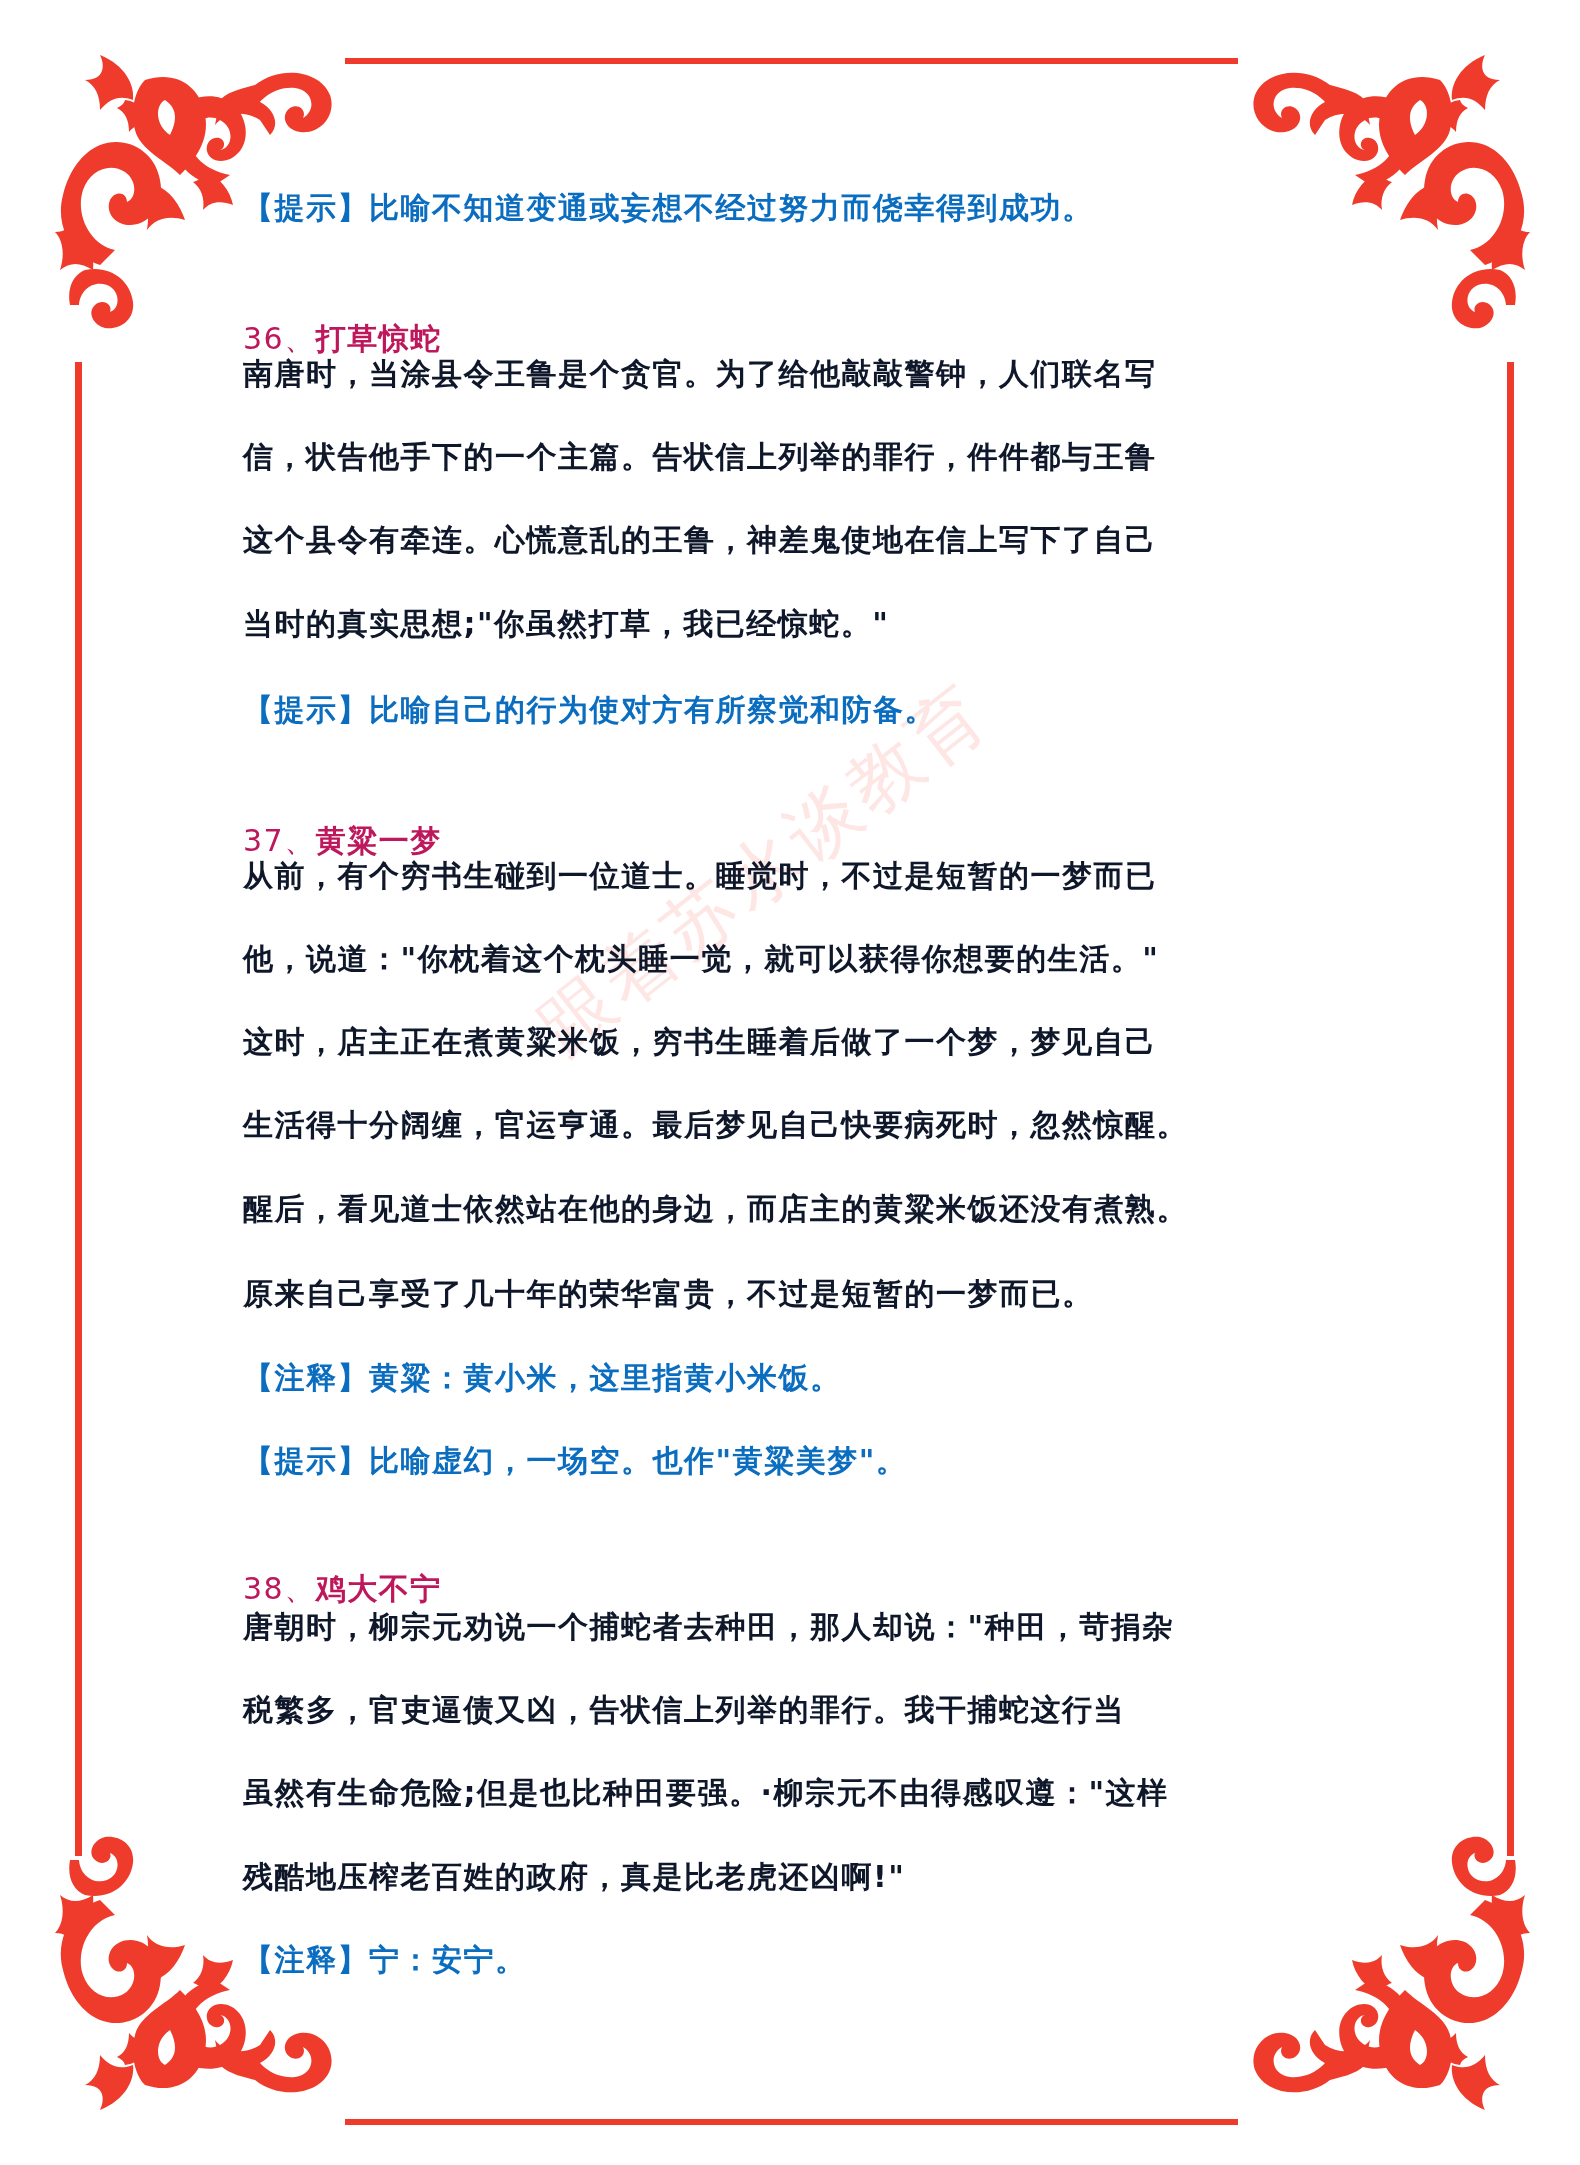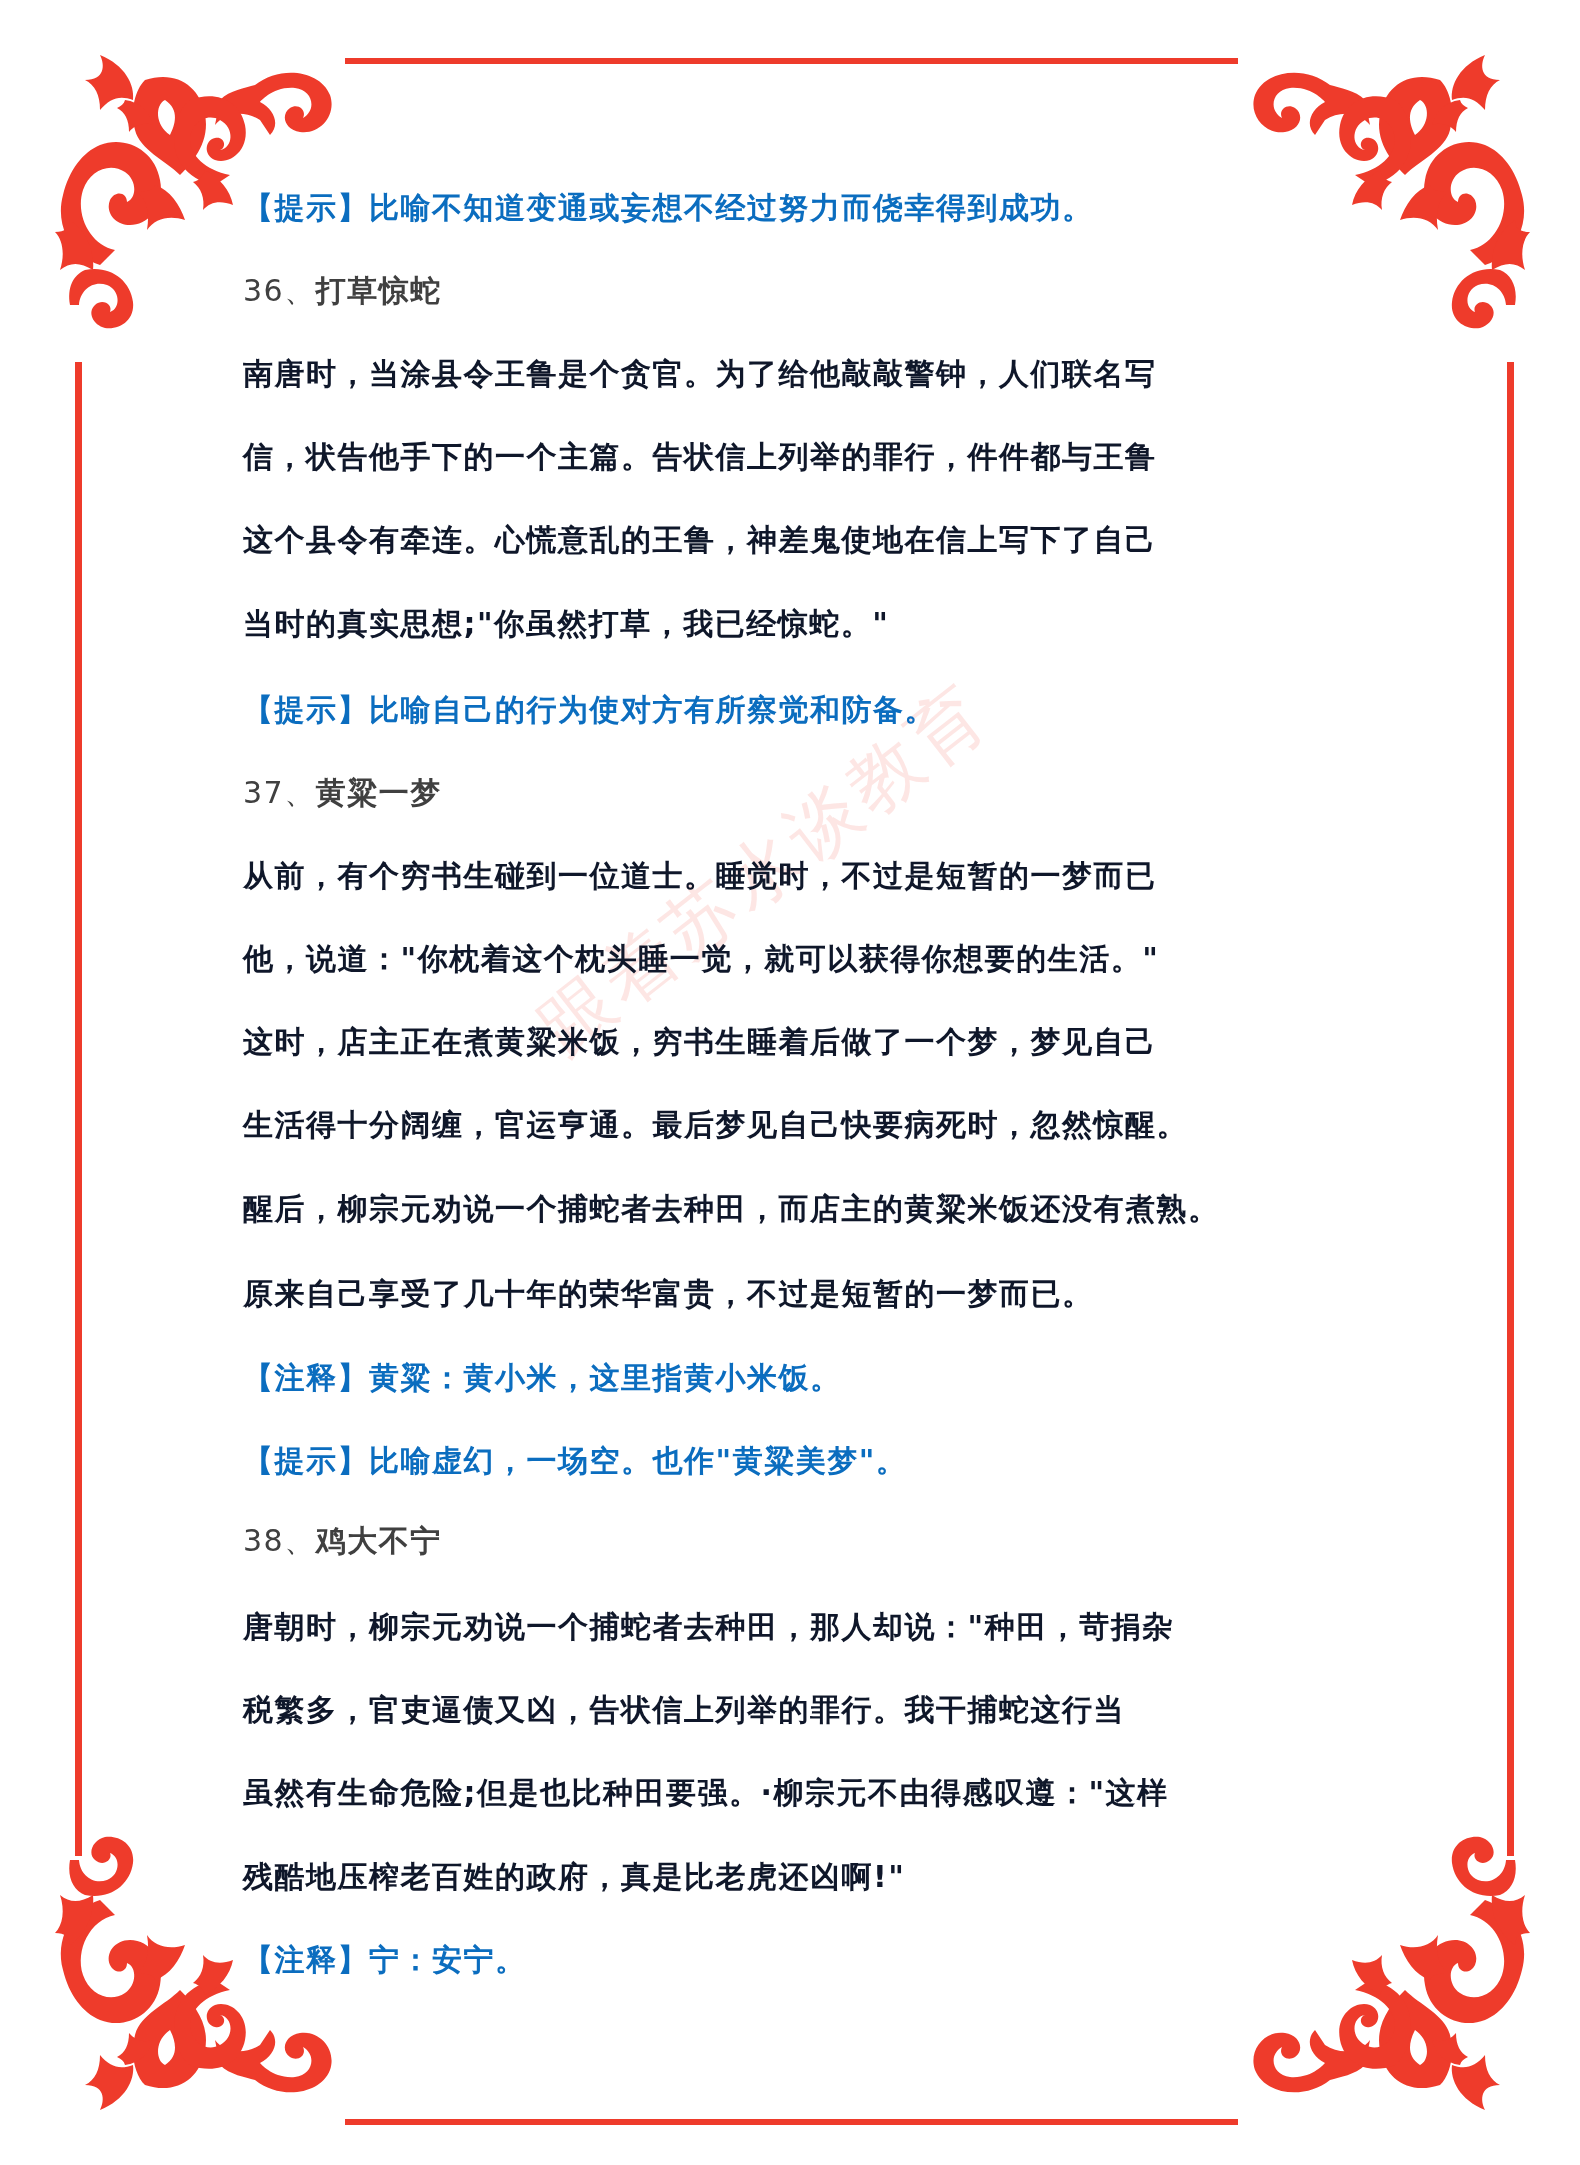--- a/index.html
+++ b/index.html
@@ -14,21 +14,21 @@
   .corner svg { width: 100%; height: 100%; display: block; }
   .corner-tl { left: 55px; top: 40px; }
   .corner-tr { left: 1245px; top: 40px; transform: scaleX(-1); }
   .corner-bl { left: 55px; top: 1835px; transform: scaleY(-1); }
   .corner-br { left: 1245px; top: 1835px; transform: scale(-1,-1); }
   .content { position: absolute; left: 243px; top: 0; width: 1120px; }
   .line { position: absolute; left: 0; white-space: nowrap; font-size: 30px;
           font-weight: bold; line-height: 44px; letter-spacing: 1.5px; }
   .body-text { color: #0f172a; }
   .note { color: #0b6dbf; }
-  .heading { color: #404040; font-weight: bold; }
+  .heading { color: #be185d; font-weight: bold; margin-top: 48px; }
   .heading .num { font-weight: normal; }
   .watermark { position: absolute; left: 520px; top: 1000px; font-size: 72px;
                color: rgba(238, 60, 50, 0.13); transform: rotate(-38deg);
                transform-origin: left top; white-space: nowrap; font-weight: normal;
                letter-spacing: 6px; pointer-events: none; }
 </style>
 </head>
 <body>
 
 <div class="frame-line line-top"></div>
@@ -126,21 +126,21 @@
   <div class="line note" style="top:688px">【提示】比喻自己的行为使对方有所察觉和防备。</div>
 
   <div class="line heading" style="top:771px">
     <span class="num">37、</span><span>黄粱一梦</span>
   </div>
 
   <div class="line body-text" style="top:854px">从前，有个穷书生碰到一位道士。睡觉时，不过是短暂的一梦而已</div>
   <div class="line body-text" style="top:937px">他，说道："你枕着这个枕头睡一觉，就可以获得你想要的生活。"</div>
   <div class="line body-text" style="top:1020px">这时，店主正在煮黄粱米饭，穷书生睡着后做了一个梦，梦见自己</div>
   <div class="line body-text" style="top:1103px">生活得十分阔缠，官运亨通。最后梦见自己快要病死时，忽然惊醒。</div>
-  <div class="line body-text" style="top:1187px">醒后，柳宗元劝说一个捕蛇者去种田，而店主的黄粱米饭还没有煮熟。</div>
+  <div class="line body-text" style="top:1187px">醒后，看见道士依然站在他的身边，而店主的黄粱米饭还没有煮熟。</div>
   <div class="line body-text" style="top:1272px">原来自己享受了几十年的荣华富贵，不过是短暂的一梦而已。</div>
 
   <div class="line note" style="top:1356px">【注释】黄粱：黄小米，这里指黄小米饭。</div>
   <div class="line note" style="top:1439px">【提示】比喻虚幻，一场空。也作"黄粱美梦"。</div>
 
   <div class="line heading" style="top:1519px">
     <span class="num">38、</span><span>鸡大不宁</span>
   </div>
 
   <div class="line body-text" style="top:1605px">唐朝时，柳宗元劝说一个捕蛇者去种田，那人却说："种田，苛捐杂</div>

